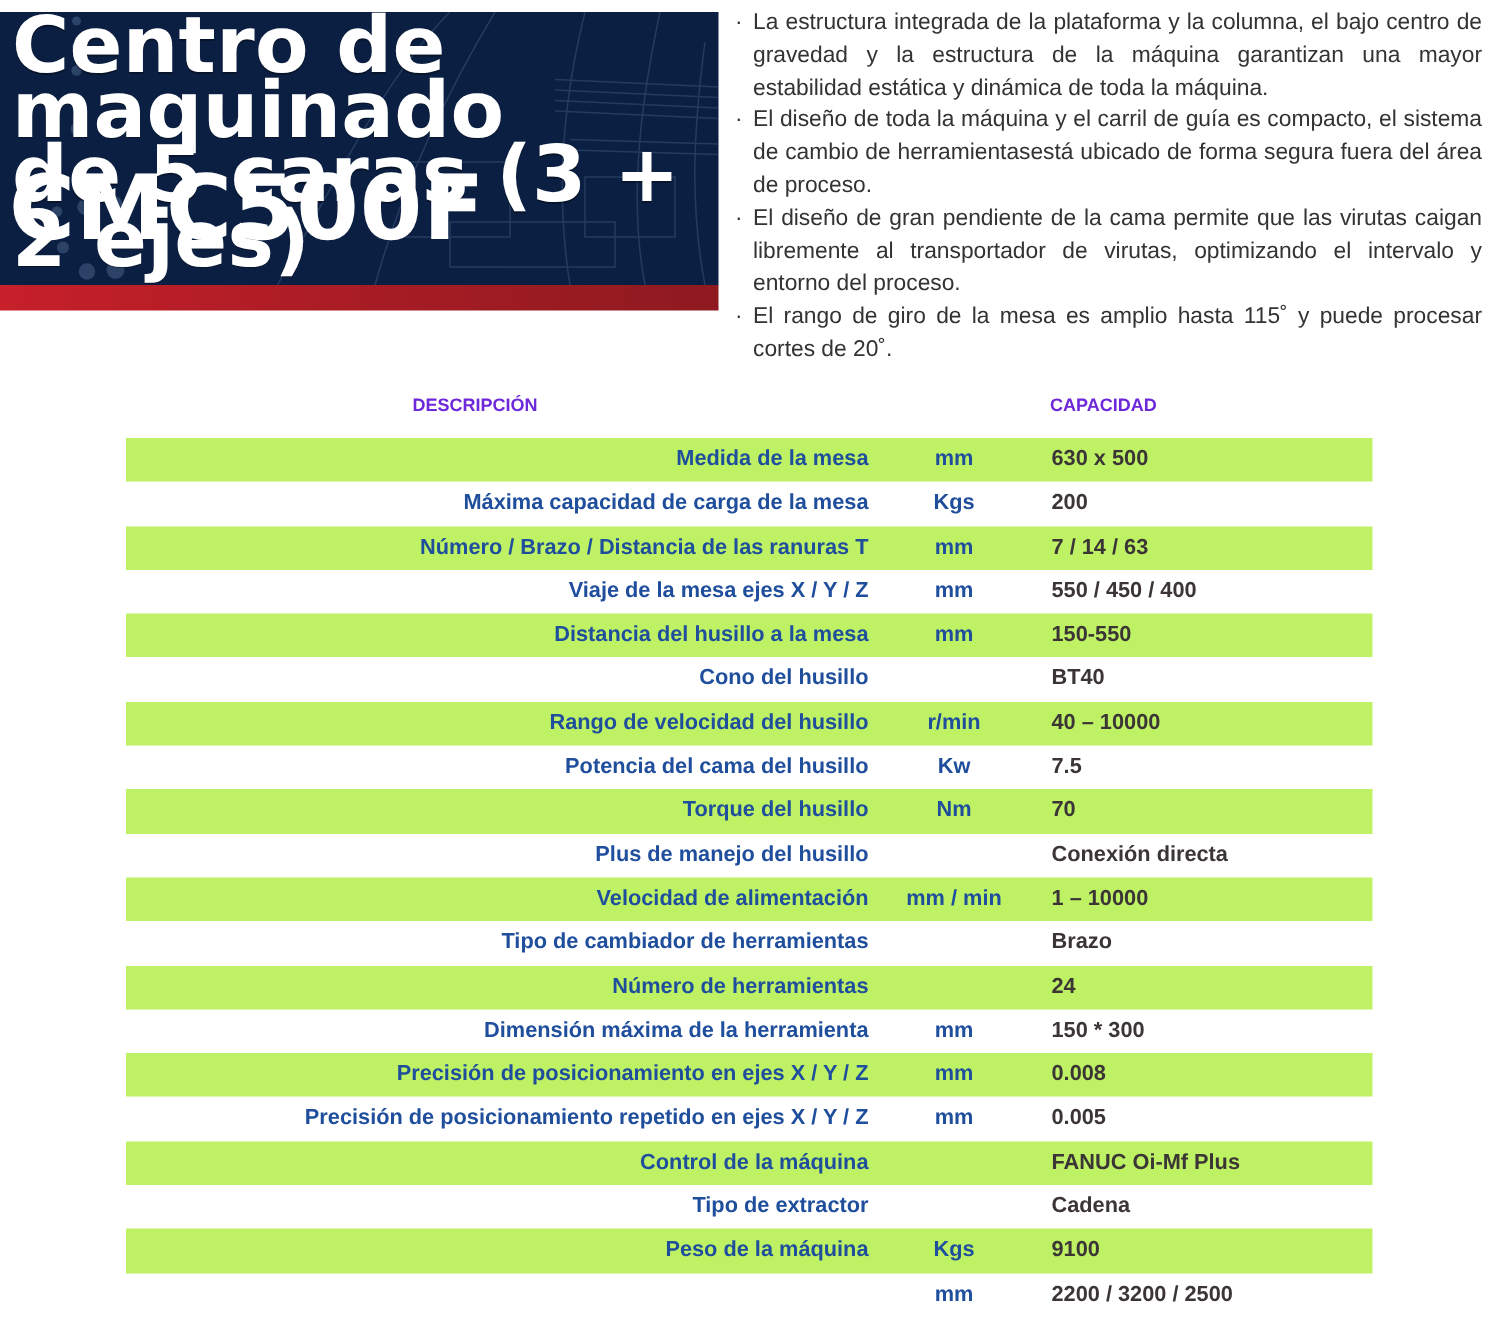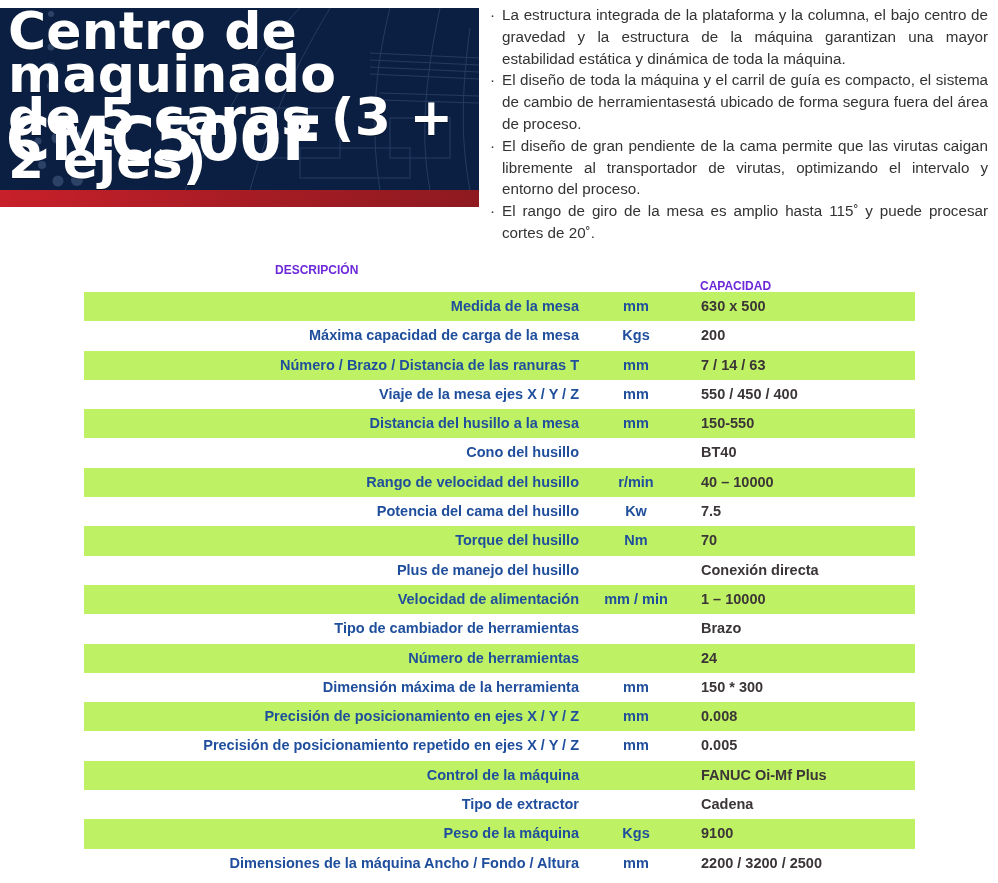--- a/index.html
+++ b/index.html
@@ -48,21 +48,21 @@
       position: absolute; left: 2px; top: 0; color: #333;
     }
 
     
     .spec-head {
       position: absolute; top: 263px; left: 0; width: 998px; height: 20px;
       font-weight: bold; font-size: 12px; color: #6d28d9;
       font-family: "Liberation Sans", sans-serif;
     }
     .spec-head .h-desc { position: absolute; left: 275px; top: 0; }
-    .spec-head .h-cap  { position: absolute; left: 700px; top: 16px; }
+    .spec-head .h-cap  { position: absolute; left: 700px; top: 0; }
 
     .spec-table {
       position: absolute; left: 84px; top: 292px; width: 831px;
     }
     .spec-row {
       position: relative; height: 29.3px; width: 831px;
     }
     .spec-row.striped { background: #bef264; }
     .spec-row .c-desc {
       position: absolute; right: 336px; top: 0; height: 29.3px; line-height: 29.3px;
@@ -229,19 +229,18 @@
         <span class="c-desc">Tipo de extractor</span>
         <span class="c-unit"></span>
         <span class="c-val">Cadena</span>
       </div>
     <div class="spec-row striped">
         <span class="c-desc">Peso de la máquina</span>
         <span class="c-unit">Kgs</span>
         <span class="c-val">9100</span>
       </div>
     <div class="spec-row">
-        <span class="c-desc">Dimensiones de la máquina Ancho / Fondo / Altura</span>
         <span class="c-unit">mm</span>
         <span class="c-val">2200 / 3200 / 2500</span>
       </div>
   </div>
 
 </div>
 
 </body></html>

